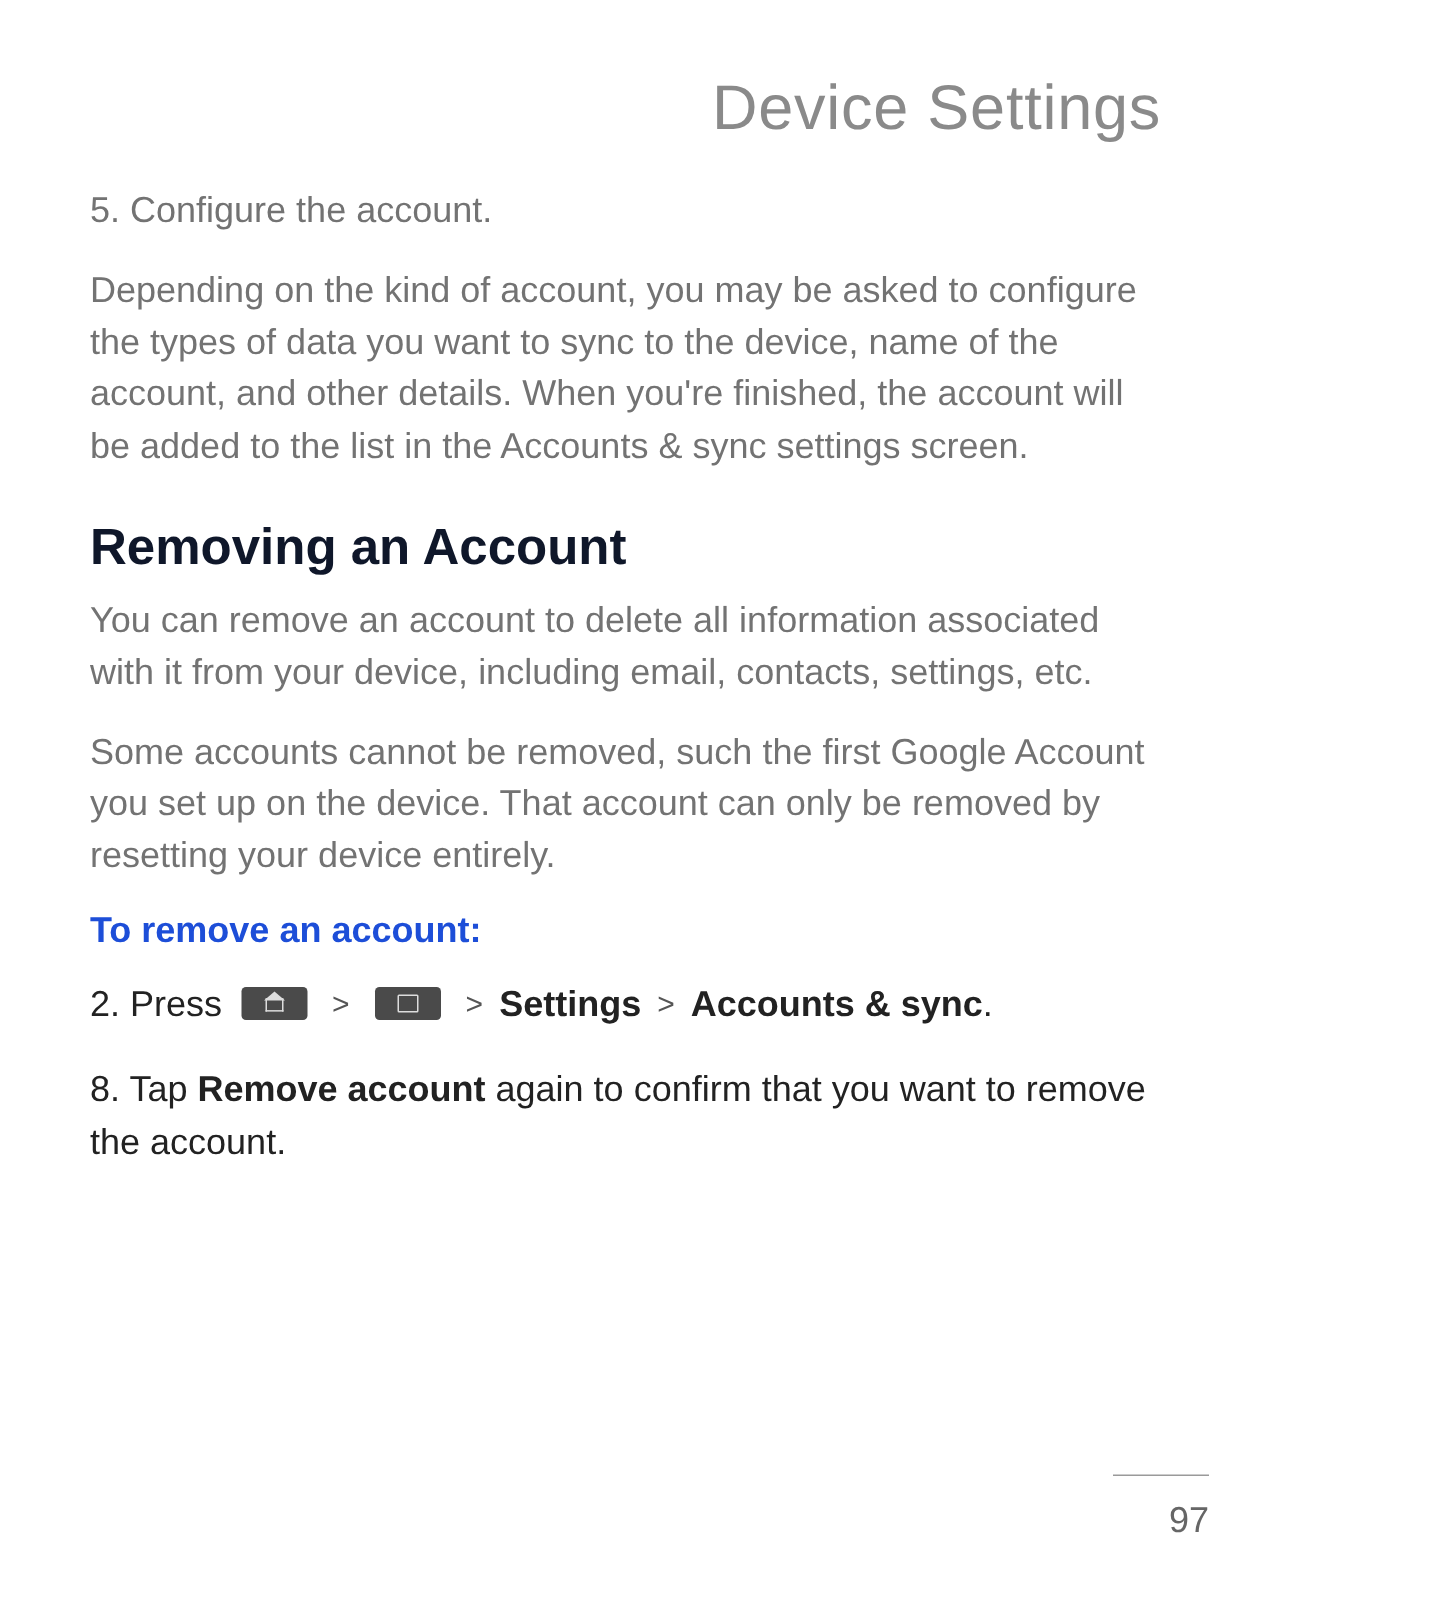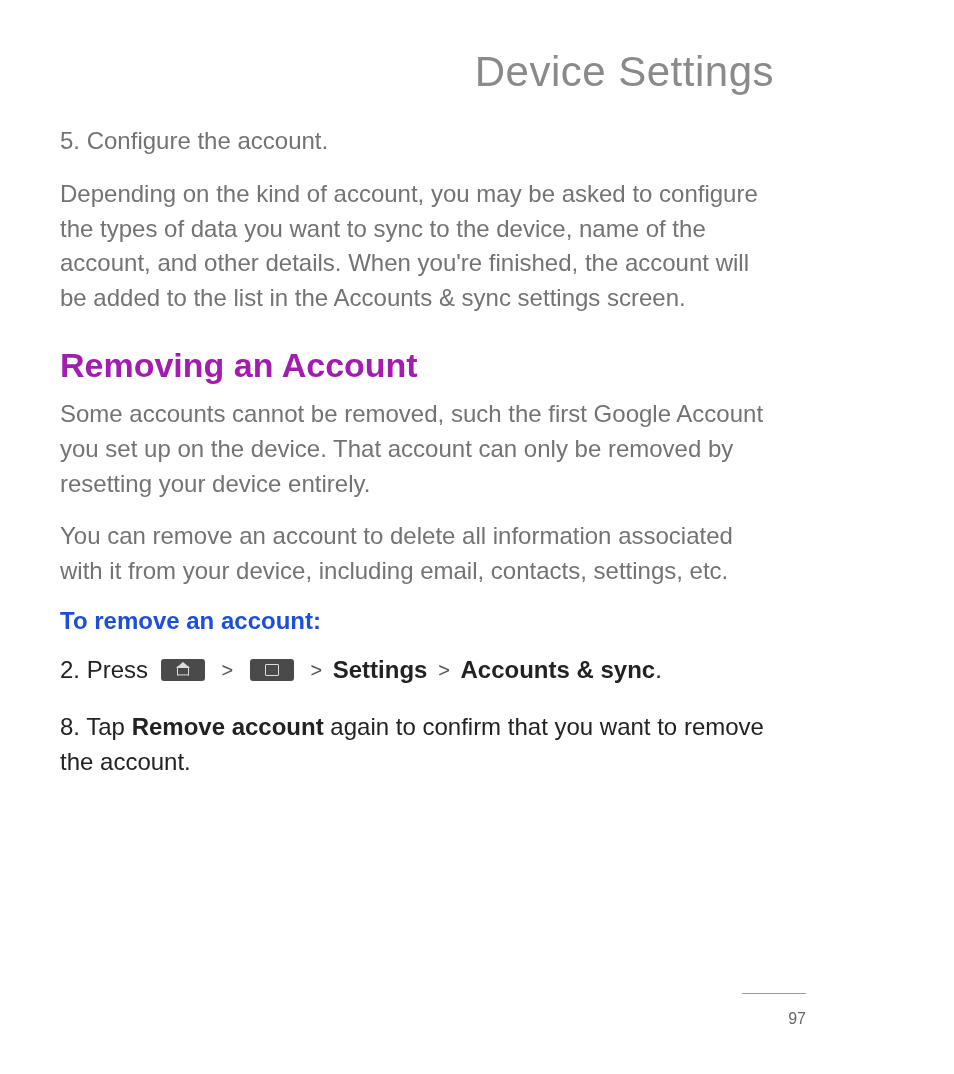--- a/index.html
+++ b/index.html
@@ -32,21 +32,21 @@
     color: #737373;
     margin: 0 0 18px 0;
     font-weight: 400;
   }
   .body-text.extra-gap {
     margin-bottom: 30px;
   }
   .section-heading {
     font-size: 34px;
     font-weight: 700;
-    color: #a21caf;
+    color: #0f172a;
     margin: 22px 0 12px 0;
   }
   .sub-heading {
     font-size: 24px;
     font-weight: 700;
     color: #1d4ed8;
     margin: 16px 0 18px 0;
   }
   .step {
     font-size: 24px;
@@ -126,40 +126,40 @@
     text-align: right;
   }
   .footer-rule {
     width: 64px;
     height: 0;
     border-top: 1px solid #9a9a9a;
     margin-left: auto;
     margin-bottom: 16px;
   }
   .page-number {
-    font-size: 16px;
+    font-size: 24px;
     color: #666;
   }
 </style>
 </head>
 <body>
 
 <div class="page">
 
   <h1 class="header-title">Device Settings</h1>
 
   <p class="body-text">5. Configure the account.</p>
 
   <p class="body-text extra-gap">Depending on the kind of account, you may be asked to configure the types of data you want to sync to the device, name of the account, and other details. When you're finished, the account will be added to the list in the Accounts &amp; sync settings screen.</p>
 
   <h2 class="section-heading">Removing an Account</h2>
 
+  <p class="body-text">You can remove an account to delete all information associated with it from your device, including email, contacts, settings, etc.</p>
+
   <p class="body-text">Some accounts cannot be removed, such the first Google Account you set up on the device. That account can only be removed by resetting your device entirely.</p>
-
-  <p class="body-text">You can remove an account to delete all information associated with it from your device, including email, contacts, settings, etc.</p>
 
   <p class="sub-heading">To remove an account:</p>
 
   <p class="step">
     <span>2. Press </span>
     <span class="key-icon home"></span>
     <span class="chev">&gt;</span>
     <span class="key-icon menu"></span>
     <span class="chev">&gt;</span>
     <span class="bold">Settings</span>

